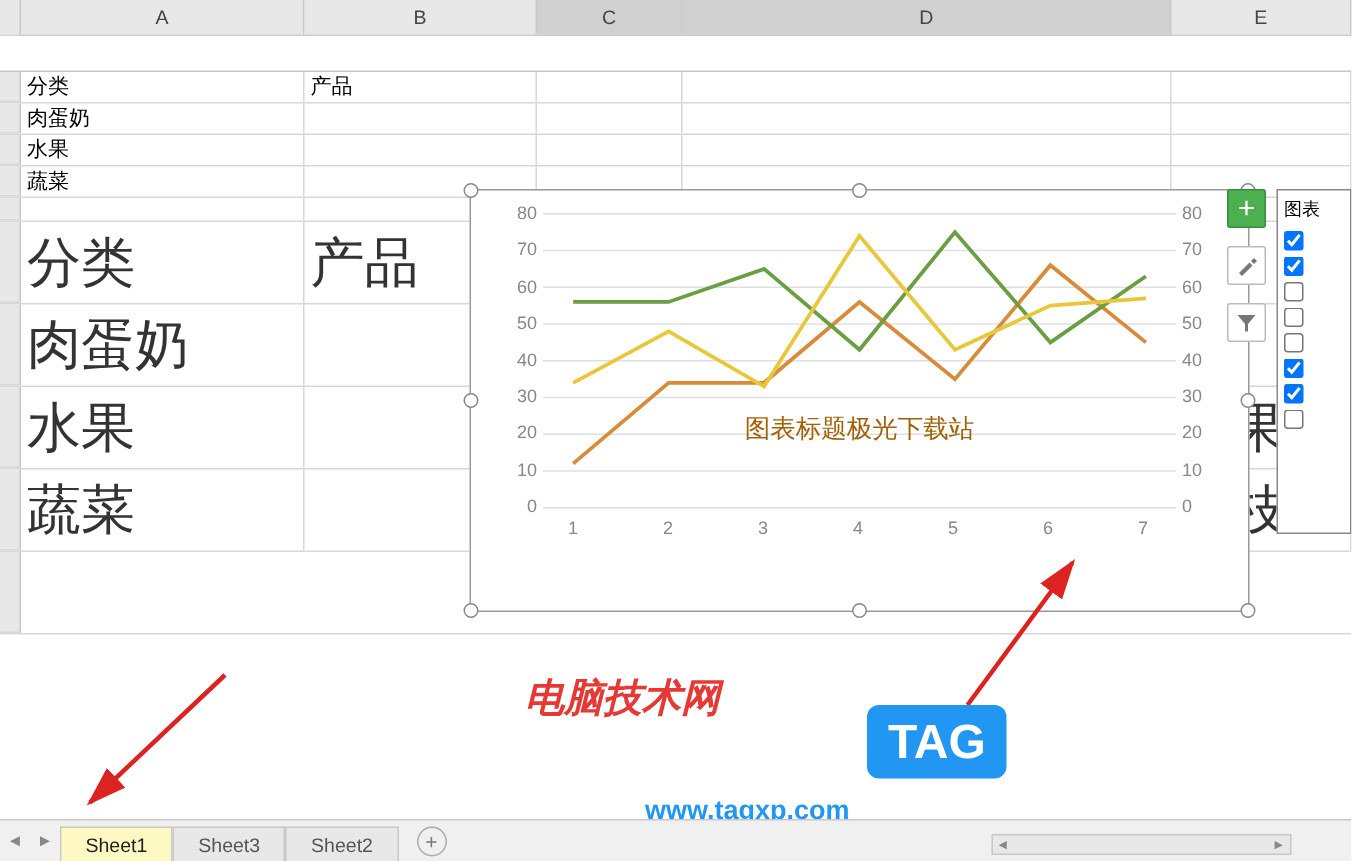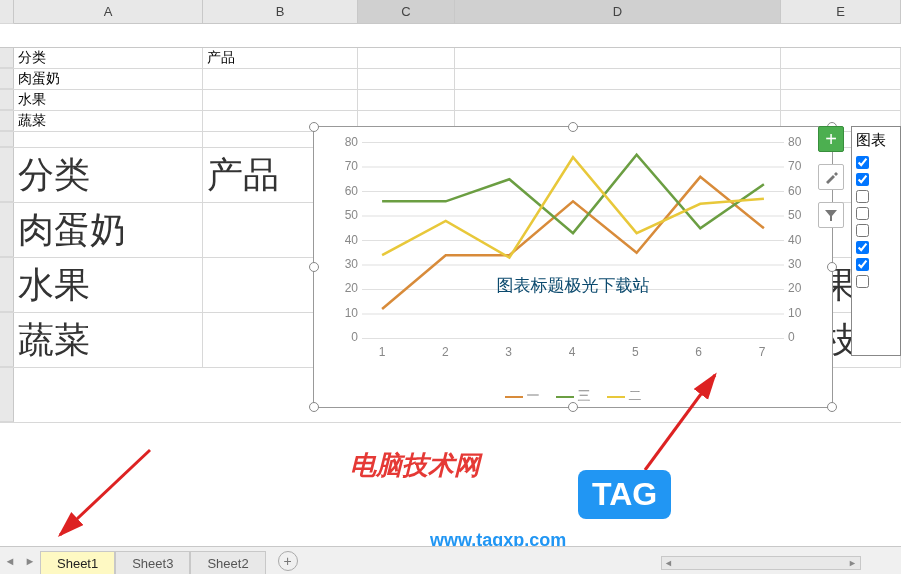--- a/index.html
+++ b/index.html
@@ -18,35 +18,35 @@
 .cB{width:155px}
 .cC{width:97px}
 .cD{width:326px}
 .cE{width:120px}
 .chart-obj{position:absolute;left:313px;top:126px;width:520px;height:282px;background:#fff;border:1px solid #999}
 .chart-handle{position:absolute;width:10px;height:10px;border:1px solid #888;border-radius:50%;background:#fff}
 .h-tl{left:-5px;top:-5px}.h-tm{left:50%;top:-5px;margin-left:-5px}.h-tr{right:-5px;top:-5px}
 .h-ml{left:-5px;top:50%;margin-top:-5px}.h-mr{right:-5px;top:50%;margin-top:-5px}
 .h-bl{left:-5px;bottom:-5px}.h-bm{left:50%;bottom:-5px;margin-left:-5px}.h-br{right:-5px;bottom:-5px}
 .chart-inner{position:absolute;left:20px;top:10px;right:20px;bottom:40px}
-.chart-title{text-align:center;font-size:17px;color:#0c4a6e;position:absolute;left:0;right:0;bottom:70px}
+.chart-title{text-align:center;font-size:17px;color:#a16207;position:absolute;left:0;right:0;bottom:70px}
 .plot{position:absolute;left:28px;top:5px;right:28px;bottom:28px}
 .ytick{position:absolute;font-size:12px;color:#888}
 .ytick.l{left:-24px;text-align:right;width:20px}
 .ytick.r{right:-24px;width:20px}
 .xtick{position:absolute;bottom:-20px;font-size:12px;color:#888;width:20px;text-align:center}
 .legend{position:absolute;left:0;right:0;bottom:-38px;text-align:center;font-size:13px;color:#888}
 .legend span{margin:0 8px}
 .legend i{display:inline-block;width:18px;height:2px;vertical-align:middle;margin-right:4px}
 .side-btn{position:absolute;width:26px;height:26px;border:1px solid #bbb;background:#fff;display:flex;align-items:center;justify-content:center;border-radius:2px}
 .side-add{right:57px;top:126px;background:#4caf50;color:#fff;font-size:20px;border:1px solid #388e3c}
 .side-brush{right:57px;top:164px}
 .side-filter{right:57px;top:202px}
 .side-panel{position:absolute;right:0;top:126px;width:50px;height:230px;border:1px solid #888;background:#fff;padding:4px;font-size:12px}
-.side-panel .ttl{font-size:15px;margin-bottom:6px}
+.side-panel .ttl{font-size:12px;margin-bottom:6px}
 .chk{display:flex;align-items:center;margin:4px 0}
 .chk input{margin-right:4px}
 .tabs{position:absolute;left:0;right:0;bottom:0;height:28px;background:#f0f0f0;border-top:1px solid #c8c8c8;display:flex;align-items:center}
 .tab-nav{width:20px;height:28px;display:flex;align-items:center;justify-content:center;color:#888;font-size:11px;cursor:pointer}
 .tab{padding:0 16px;height:24px;line-height:24px;font-size:13px;color:#555;border:1px solid #c8c8c8;background:#e8e8e8;margin-top:4px;cursor:pointer}
 .tab.active{background:#fef9c3;border-bottom-color:#fff;color:#222}
 .add-sheet{width:20px;height:20px;border:1px solid #aaa;border-radius:50%;margin-left:12px;display:flex;align-items:center;justify-content:center;color:#777;font-size:14px;cursor:pointer}
 .scroll-track{position:absolute;right:40px;bottom:4px;width:200px;height:14px;background:#e8e8e8;border:1px solid #c8c8c8}
 .arrow{position:absolute;pointer-events:none}
 .watermark{position:absolute;font-weight:bold}
@@ -195,21 +195,20 @@
         <div class="ytick r" style="top: -7px;">80</div>
         <div class="xtick" style="left: 10px;">1</div>
         <div class="xtick" style="left: 73.3333px;">2</div>
         <div class="xtick" style="left: 136.667px;">3</div>
         <div class="xtick" style="left: 200px;">4</div>
         <div class="xtick" style="left: 263.333px;">5</div>
         <div class="xtick" style="left: 326.667px;">6</div>
         <div class="xtick" style="left: 390px;">7</div>
       </div>
     <div class="chart-title">图表标题极光下载站</div>
-    <div class="legend" id="legend"><span><i style="background:#d88b3a"></i>一</span><span><i style="background:#6b9e42"></i>三</span><span><i style="background:#e8c83a"></i>二</span></div>
   </div>
 </div>
 
 <div class="side-btn side-add">+</div>
 <div class="side-btn side-brush">
   <svg width="16" height="16">
       <path d="M3 13 L10 6 L12 8 L5 15 Z M11 5 L13 3 L15 5 L13 7 Z" fill="#777"></path>
     </svg>
 </div>
 <div class="side-btn side-filter">

